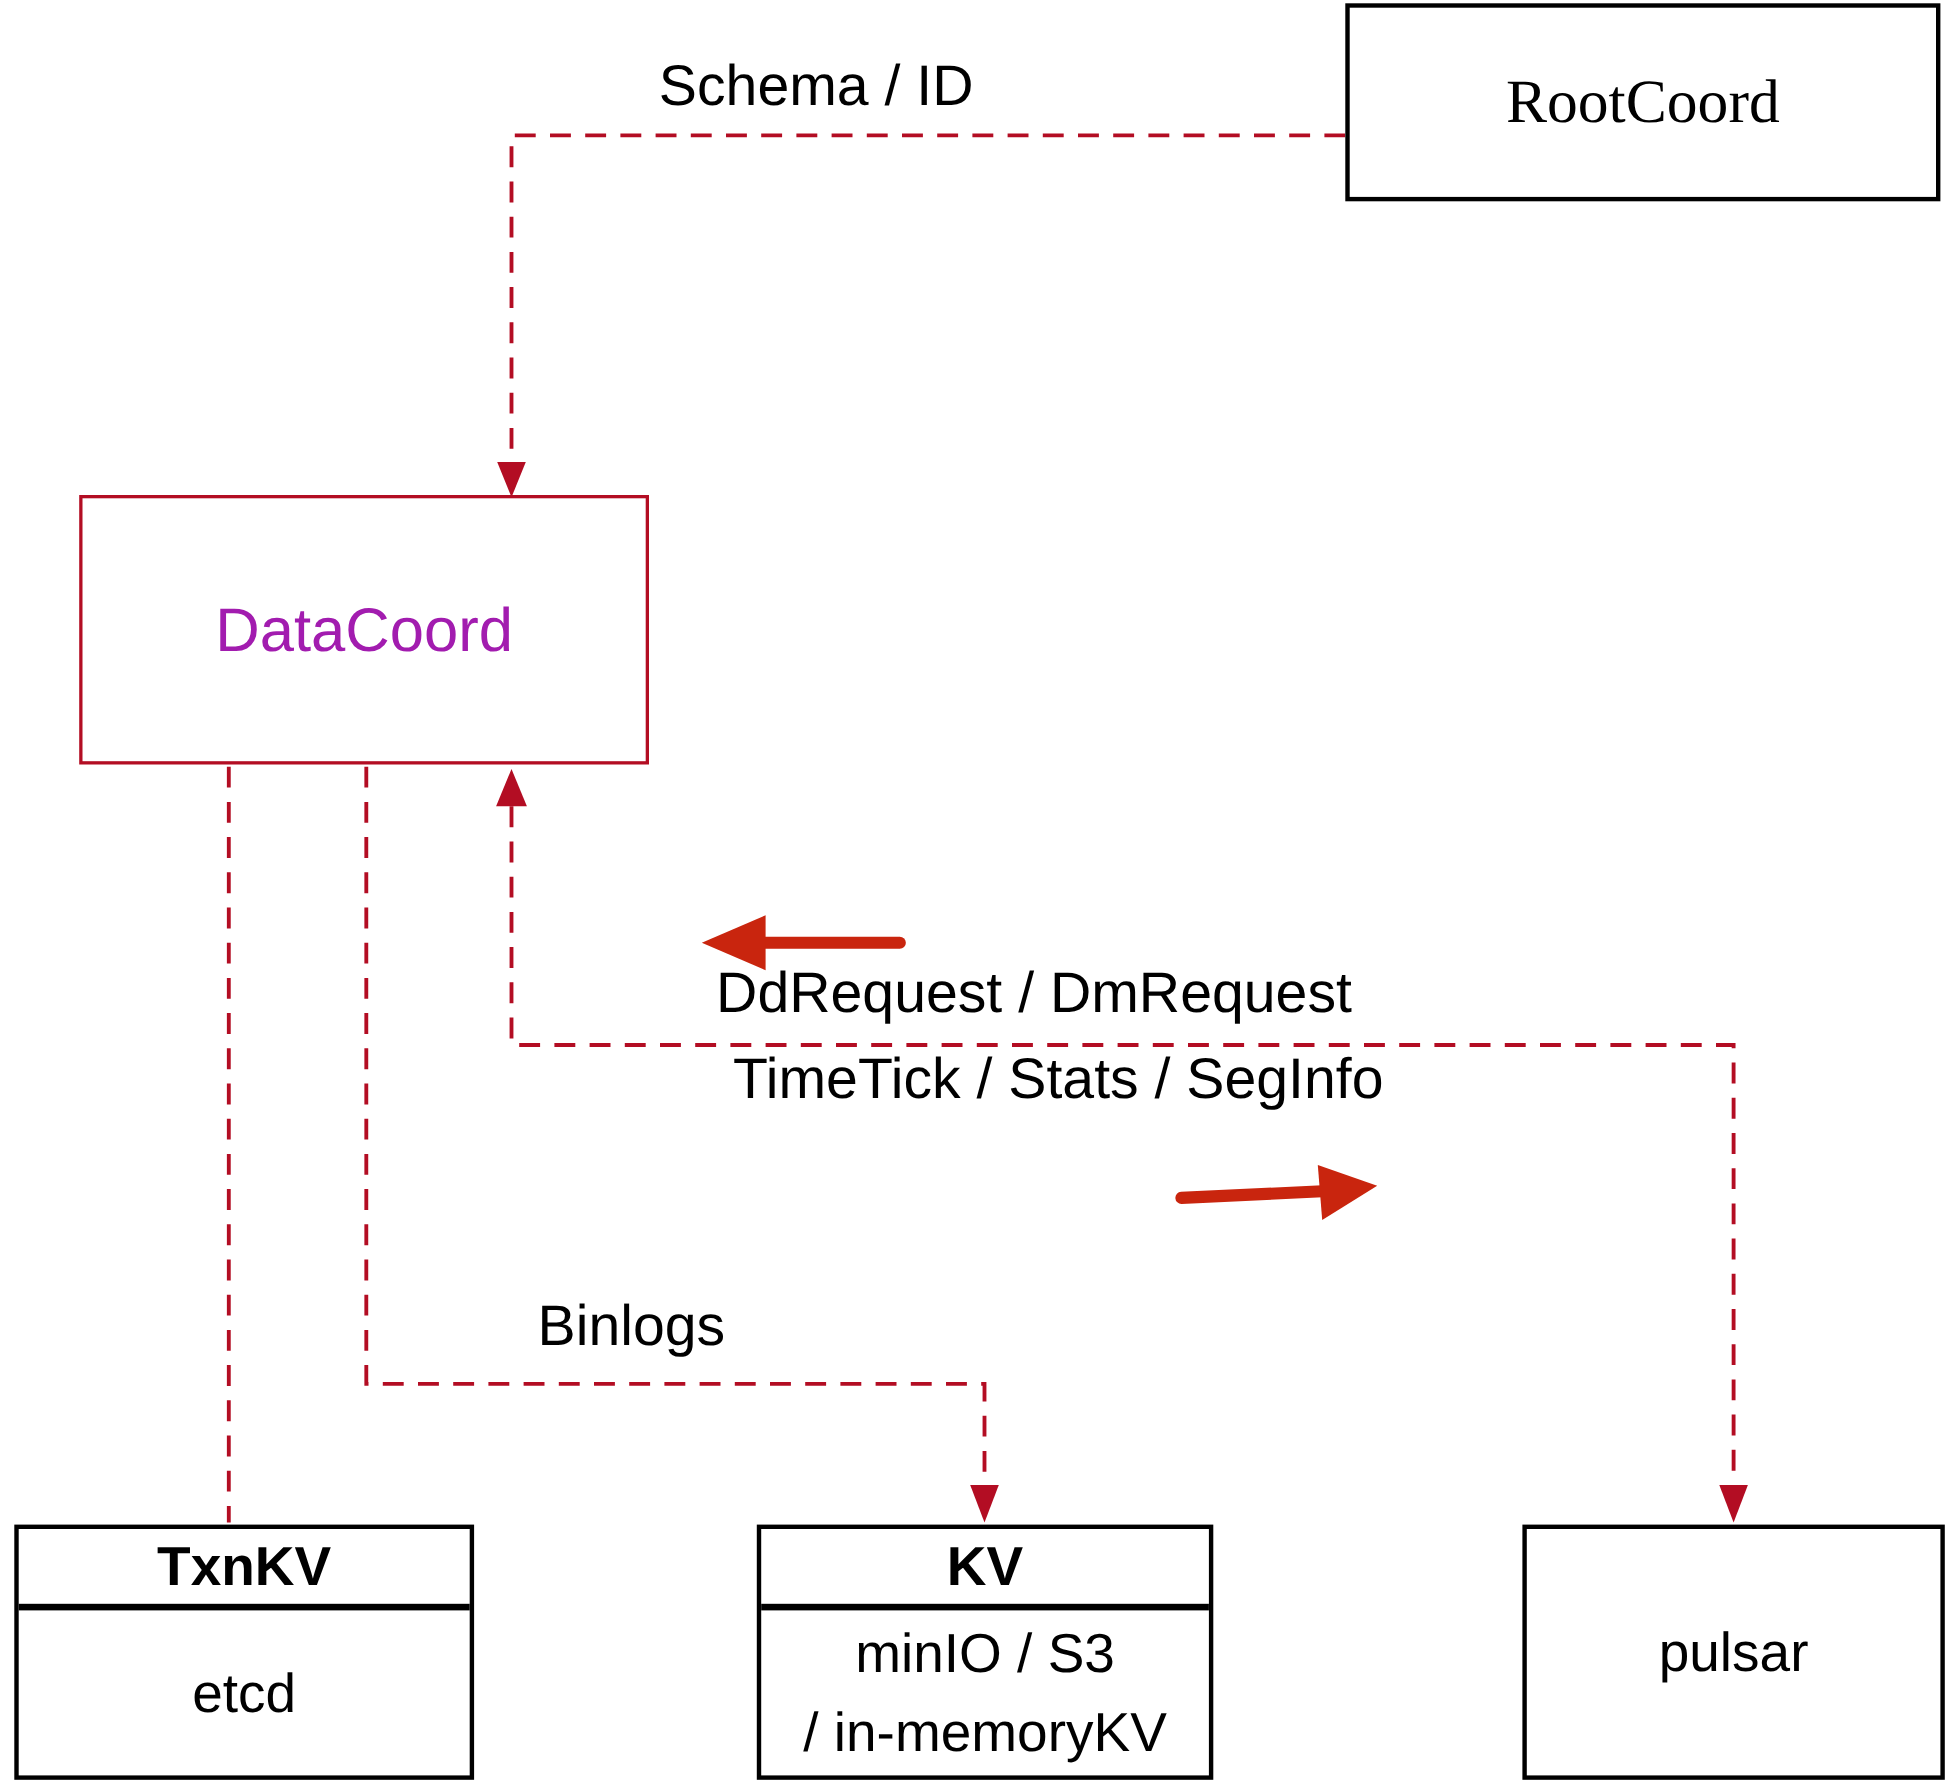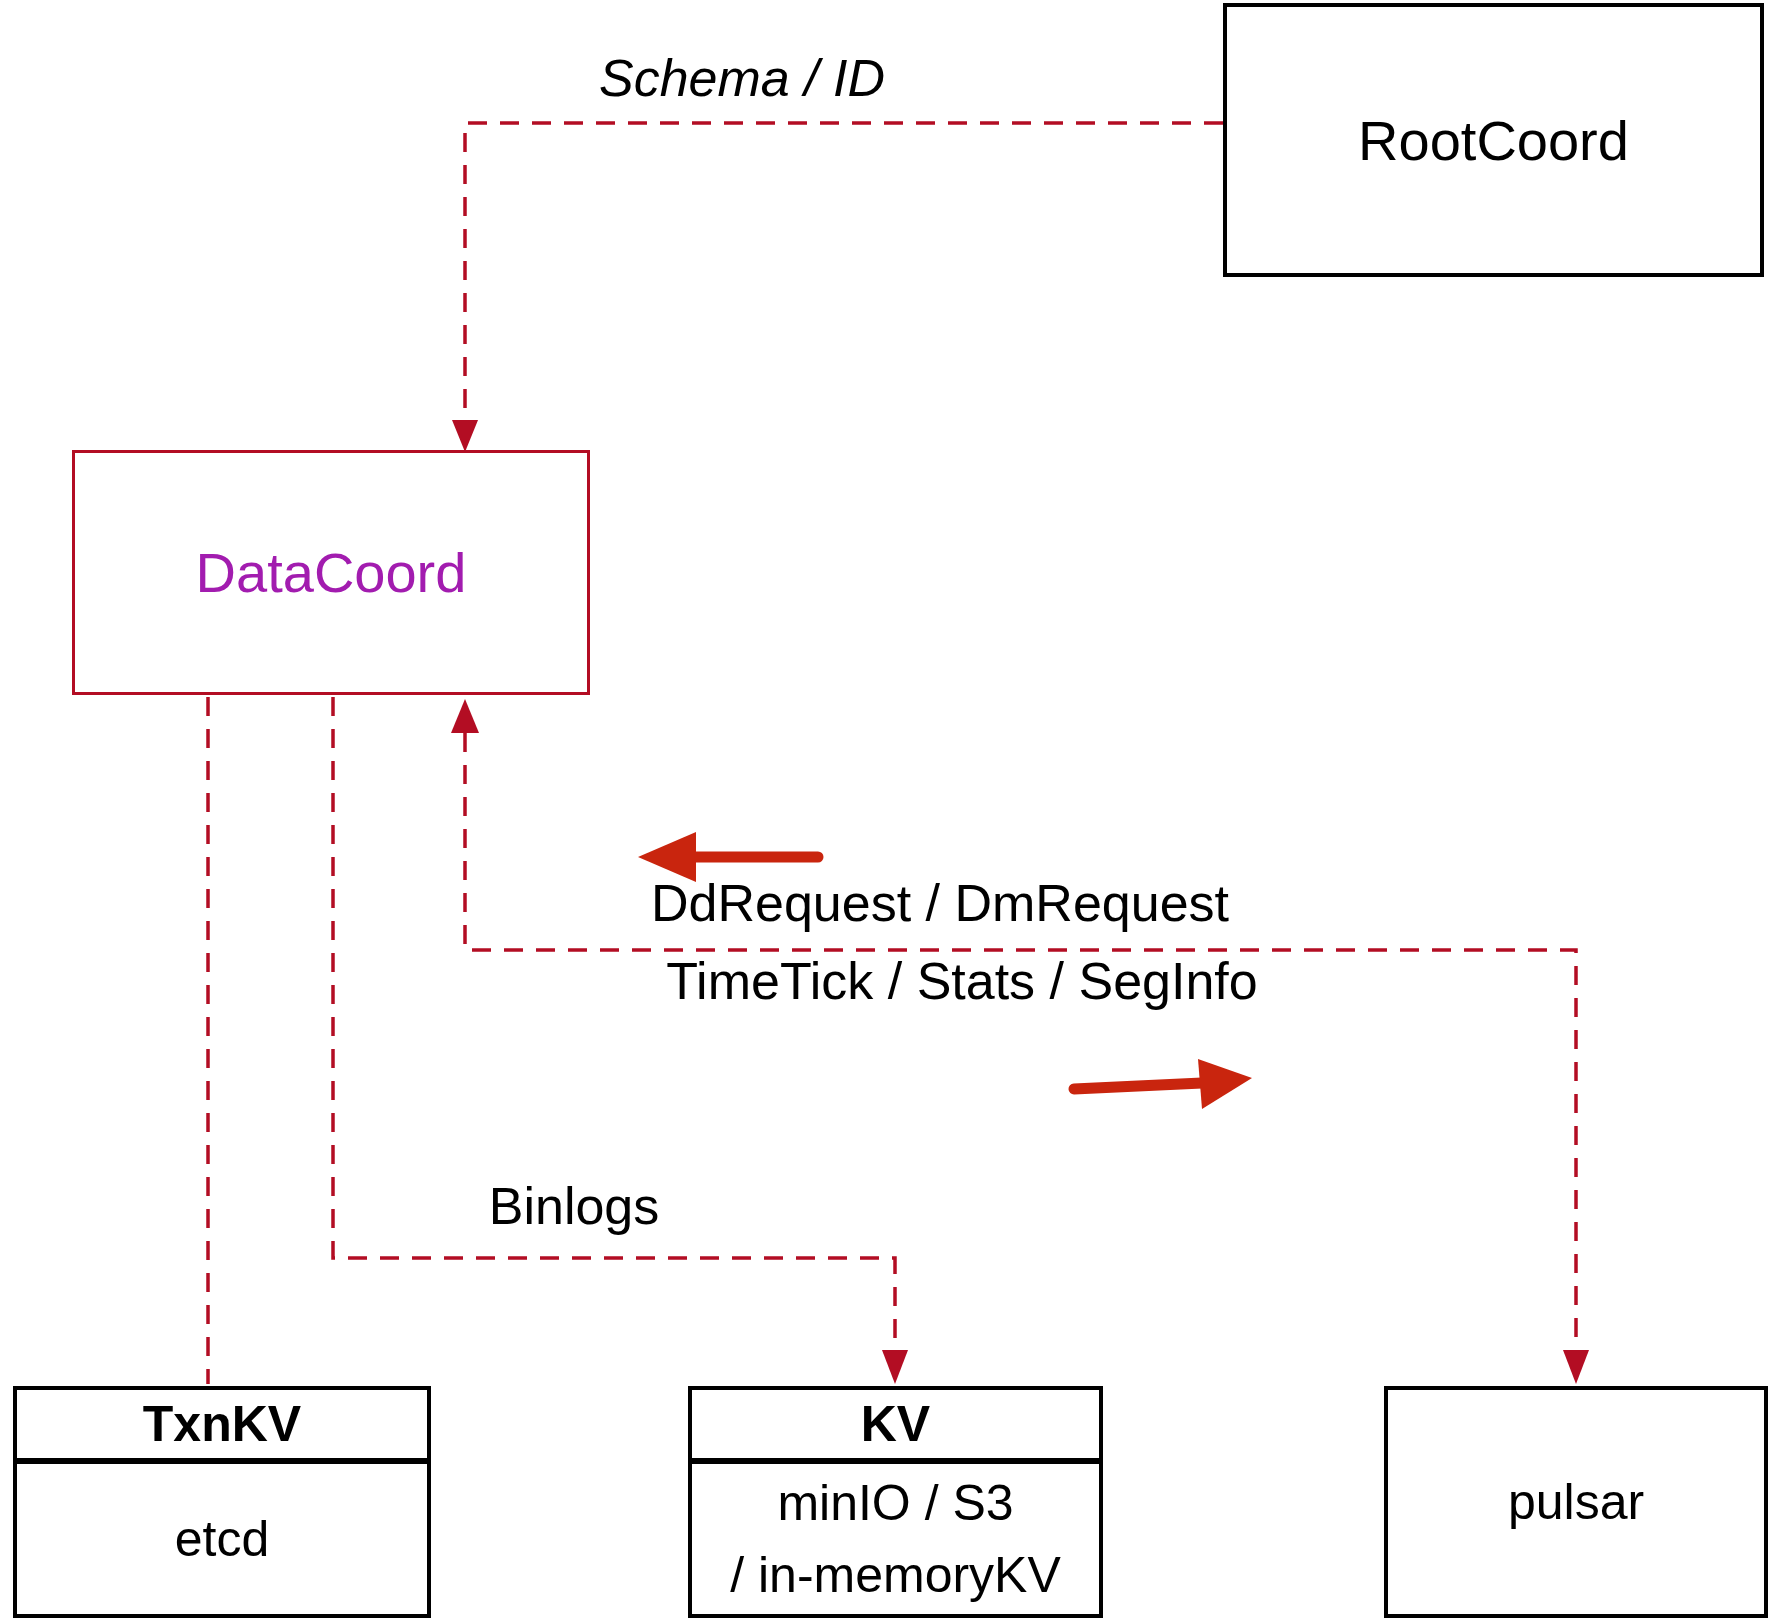--- a/index.html
+++ b/index.html
@@ -27,21 +27,21 @@
   .solid-head { fill: #c9250e; stroke: none; }
 
   .node {
     position: absolute;
     box-sizing: border-box;
     background: #ffffff;
     display: flex;
     align-items: center;
     justify-content: center;
   }
-  .node-root { left: 1223px; top: 3px; width: 541px; height: 274px; border: 4px solid #000000; }
+  .node-root { left: 1223px; top: 3px; width: 541px; height: 180px; border: 4px solid #000000; font-family: Liberation Serif, serif; }
   .node-data { left: 72px; top: 450px; width: 518px; height: 245px; border: 3px solid #b30d23; color: #a21caf; }
   .node-label { font-size: 56px; white-space: nowrap; }
 
   .tbl {
     position: absolute;
     box-sizing: border-box;
     border: 4px solid #000000;
     background: #ffffff;
     display: flex;
     flex-direction: column;
@@ -73,21 +73,21 @@
     text-align: center;
     white-space: nowrap;
   }
   .edge-label {
     position: absolute;
     transform: translate(-50%, -50%);
     font-size: 52px;
     color: #000000;
     white-space: nowrap;
   }
-  .lbl-schema   { left: 742px;  top: 78px; font-style: italic; }
+  .lbl-schema   { left: 742px;  top: 78px; }
   .lbl-ddreq    { left: 940px;  top: 903px; }
   .lbl-timetick { left: 962px;  top: 981px; }
   .lbl-binlogs  { left: 574px;  top: 1206px; }
 </style>
 </head>
 <body>
 
 <div class="stage">
 
   <svg class="connector-layer" viewBox="0 0 1781 1624">

